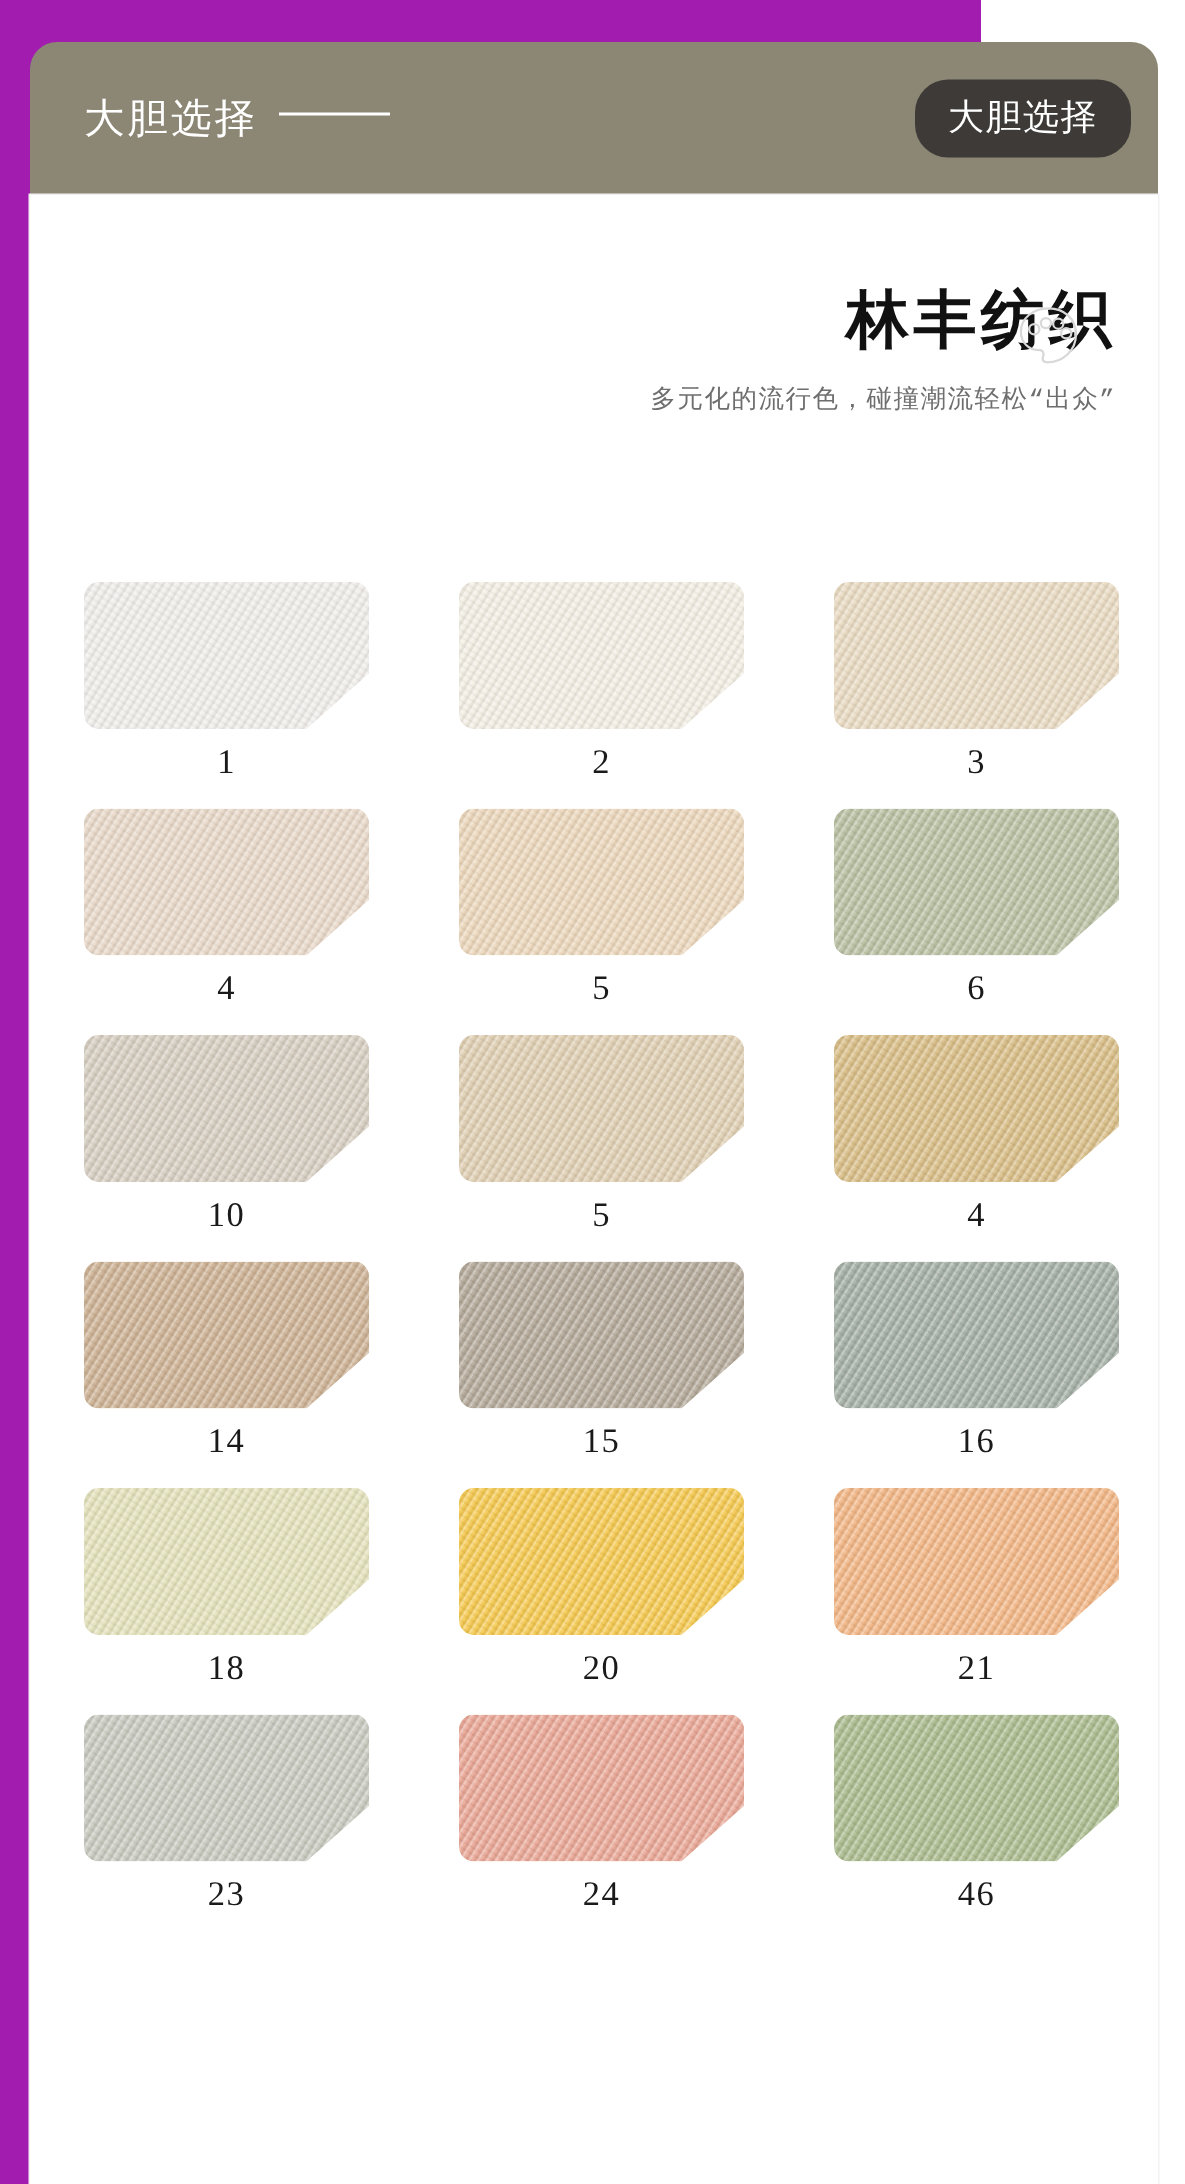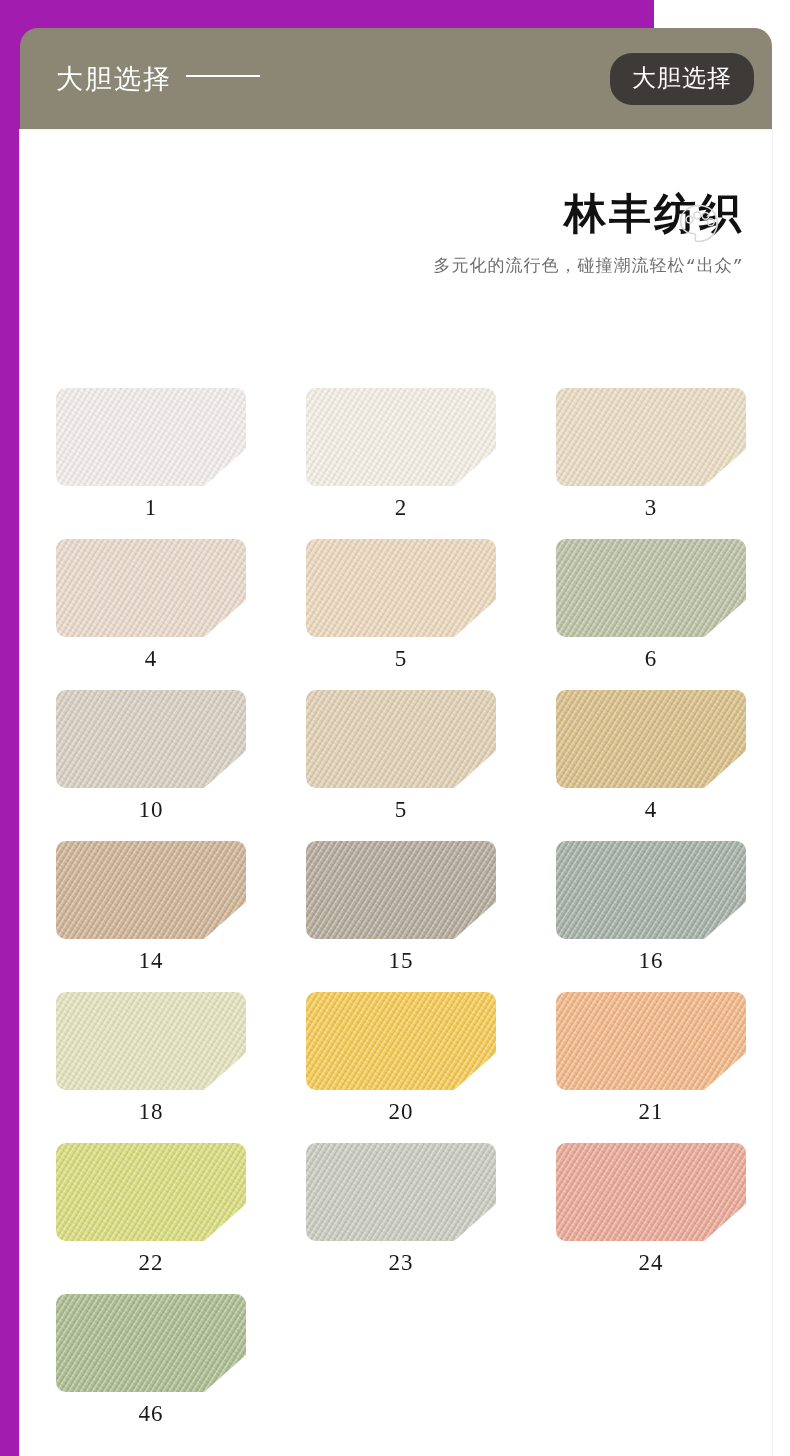--- a/index.html
+++ b/index.html
@@ -255,24 +255,20 @@
         </div>
         <div class="swatch-cell">
           <div class="swatch-chip" style="background: rgb(246, 201, 78);"></div>
           <div class="swatch-label">20</div>
         </div>
         <div class="swatch-cell">
           <div class="swatch-chip" style="background: rgb(243, 182, 132);"></div>
           <div class="swatch-label">21</div>
         </div>
         <div class="swatch-cell">
-          <div class="swatch-chip" style="background: rgb(215, 220, 121);"></div>
-          <div class="swatch-label">22</div>
-        </div>
-        <div class="swatch-cell">
           <div class="swatch-chip" style="background: rgb(200, 202, 191);"></div>
           <div class="swatch-label">23</div>
         </div>
         <div class="swatch-cell">
           <div class="swatch-chip" style="background: rgb(234, 166, 149);"></div>
           <div class="swatch-label">24</div>
         </div>
         <div class="swatch-cell">
           <div class="swatch-chip" style="background: rgb(170, 187, 141);"></div>
           <div class="swatch-label">46</div>

